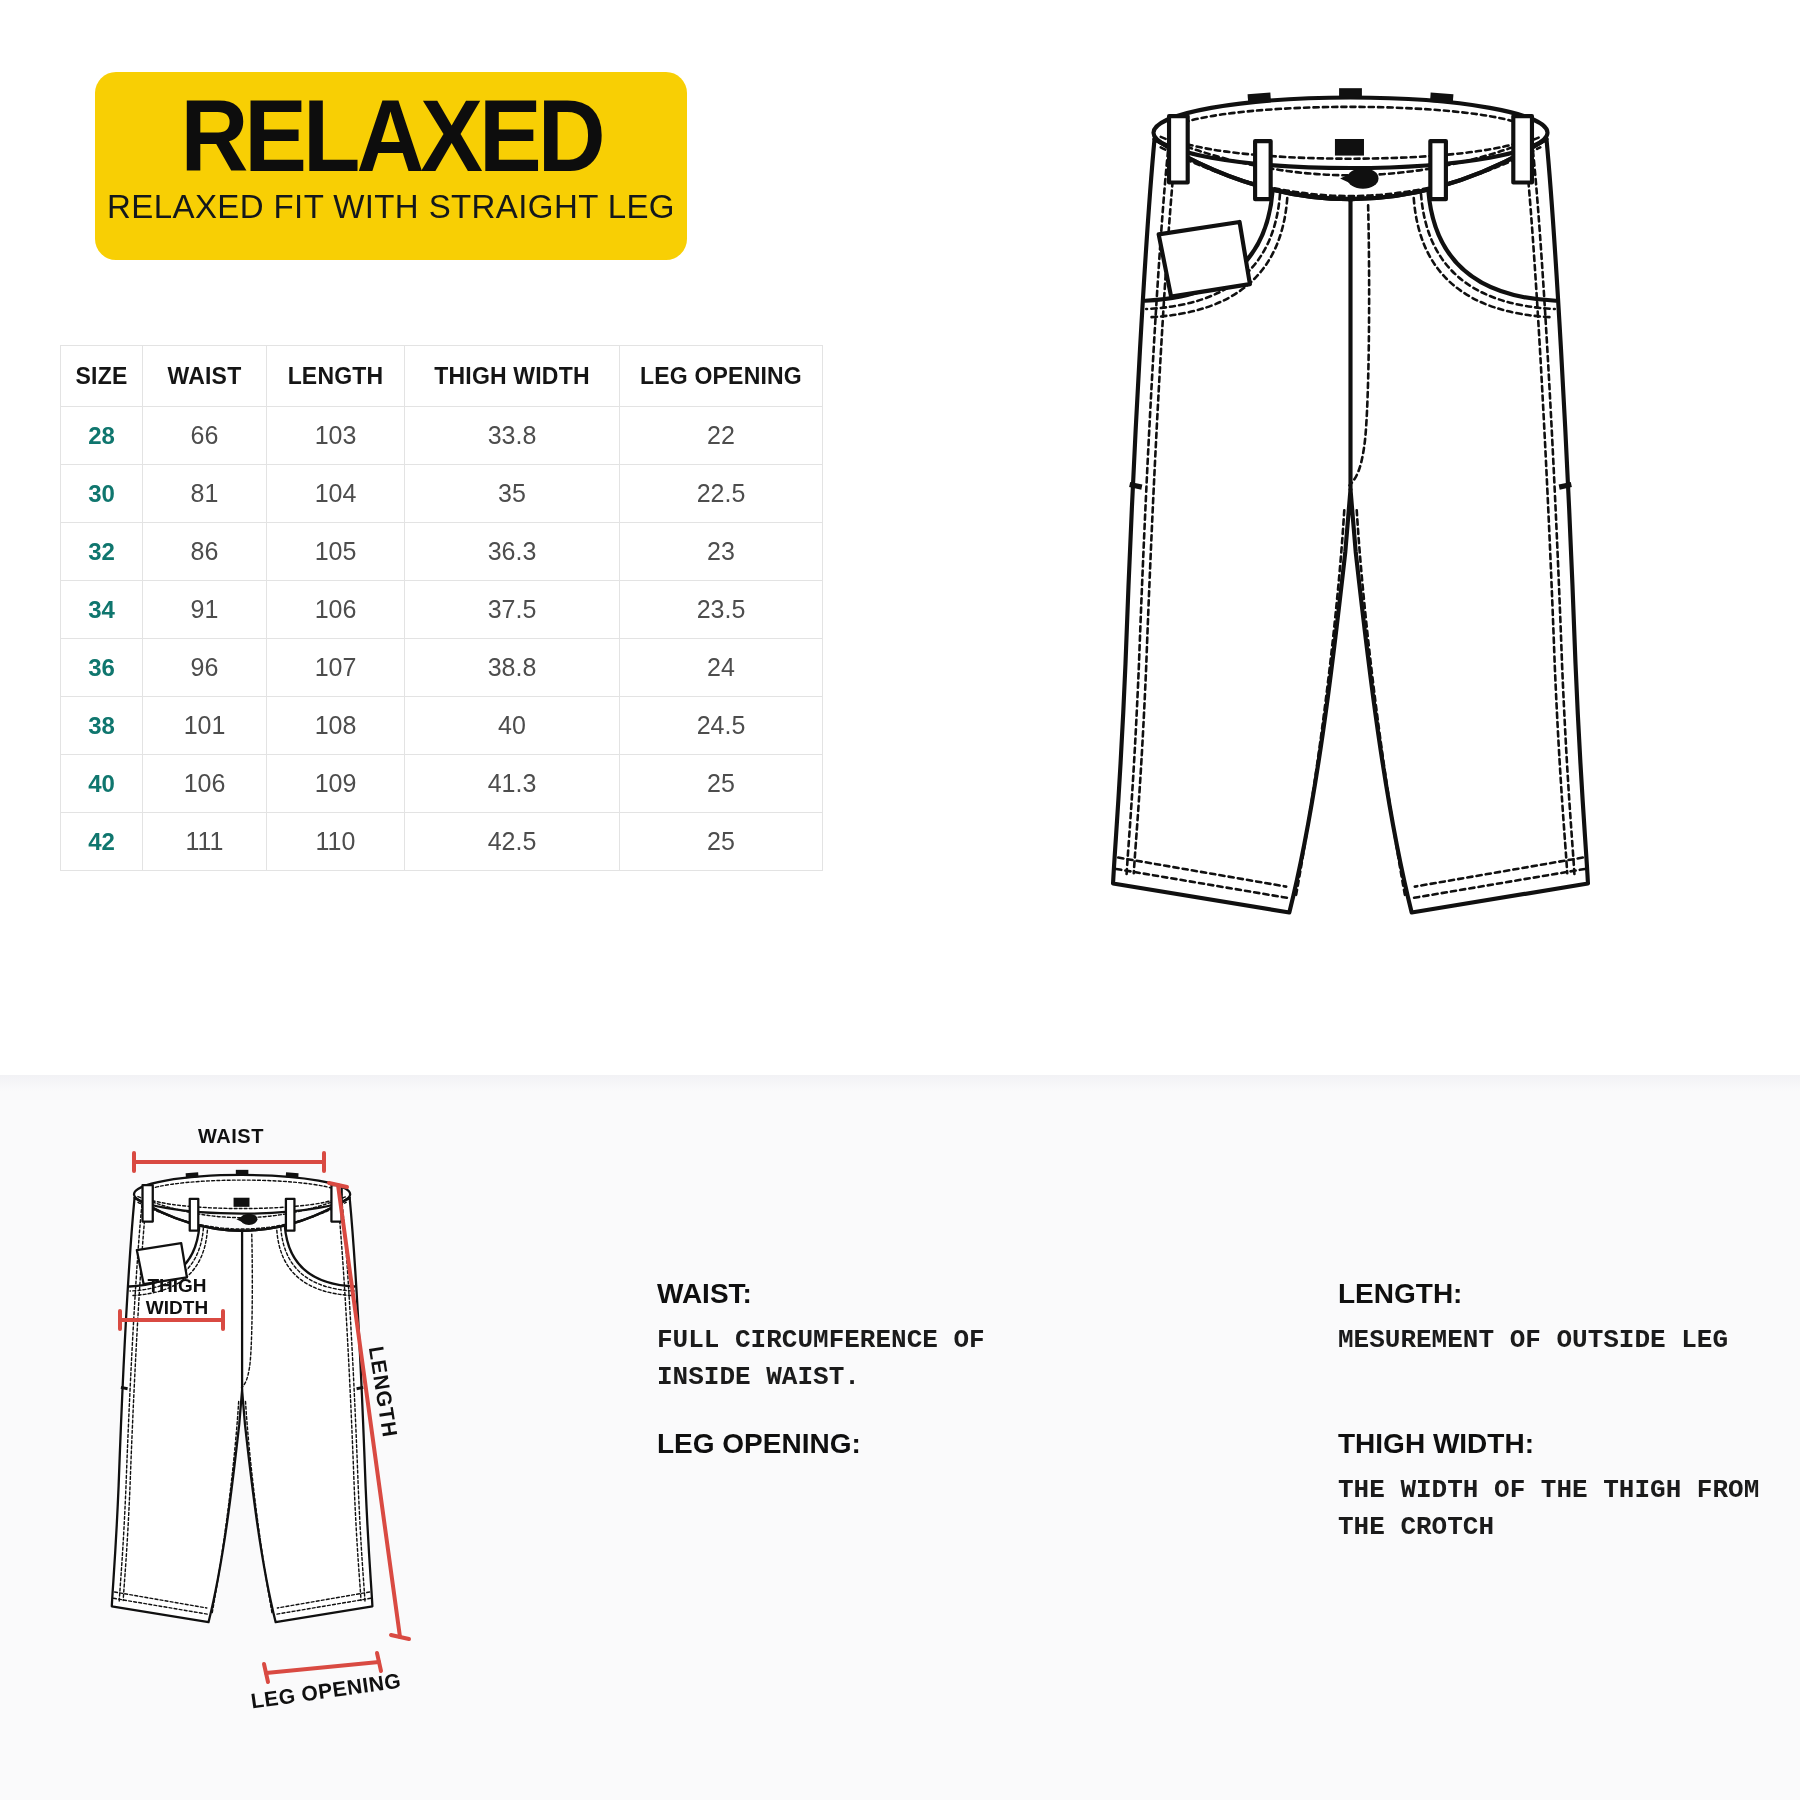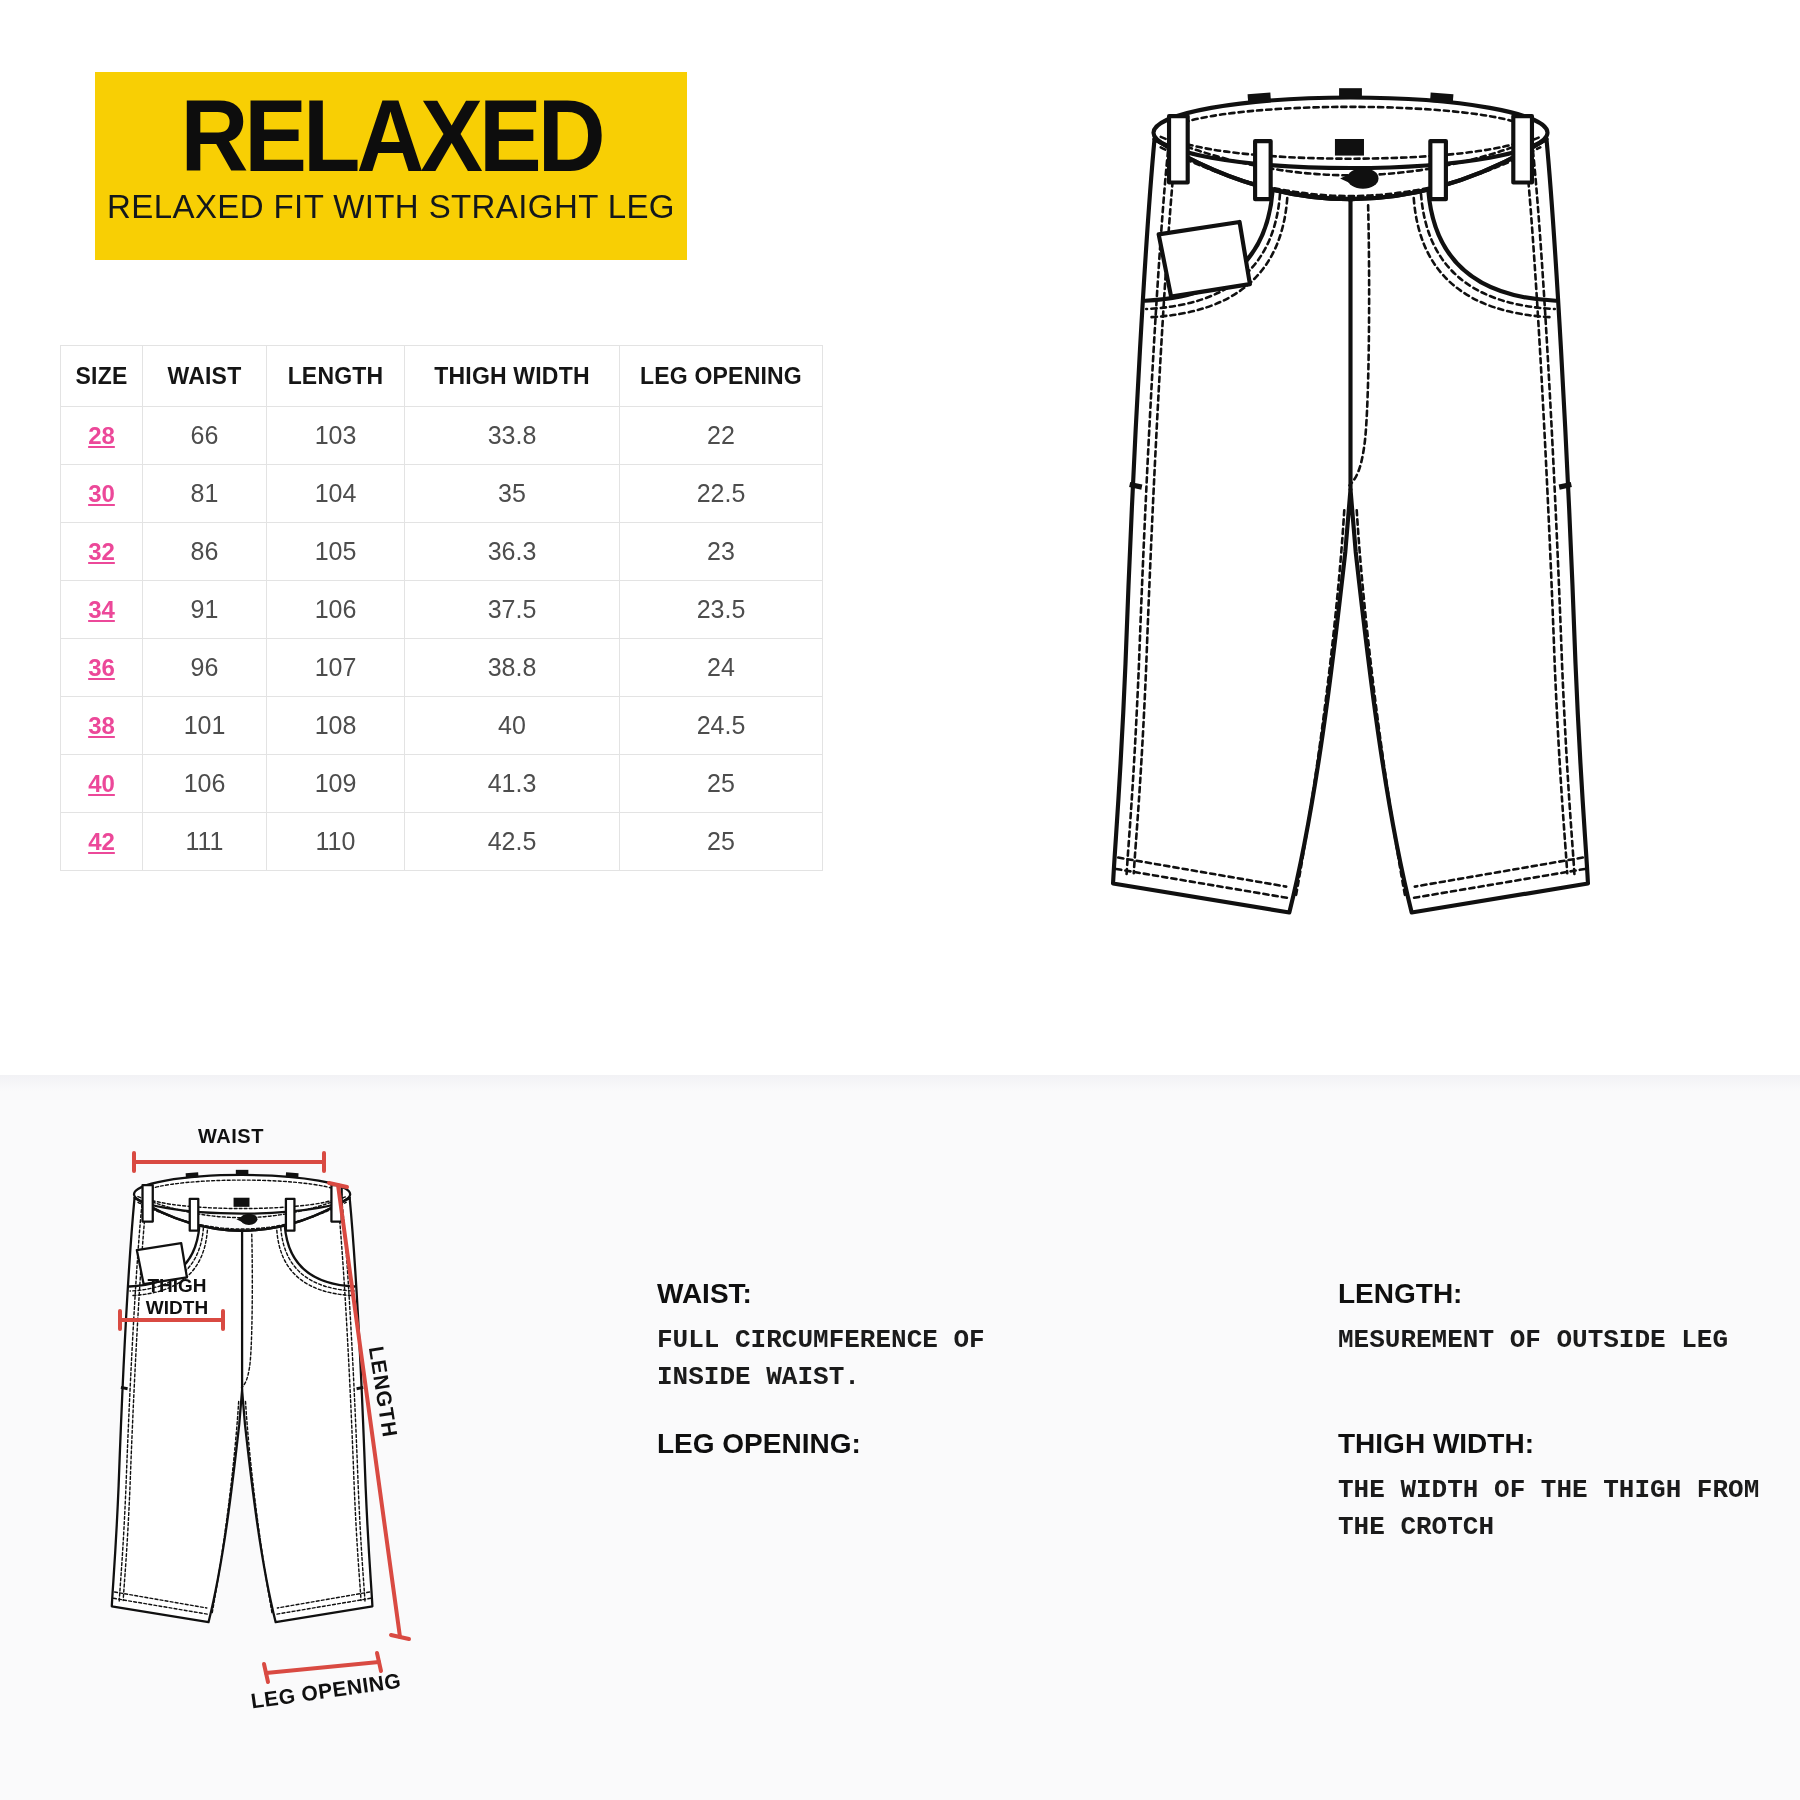--- a/index.html
+++ b/index.html
@@ -26,21 +26,21 @@
   }
 
   
   .size-table-wrap { left:60px; top:345px; width:762px; }
   table.size-table { border-collapse:collapse; width:762px; table-layout:fixed; background:#fff;padding-left:40px; }
   table.size-table th, table.size-table td {
     border:1px solid #e3e3e3; text-align:center; vertical-align:middle; padding:0;
   }
   table.size-table th { height:60px; font-size:23px; font-weight:700; color:#151515; letter-spacing:.2px; }
   table.size-table td { height:57px; font-size:25px; font-weight:400; color:#4d4d4d; }
-  table.size-table td.size-col { font-weight:700; color:#ec4899; font-size:24px;text-decoration:underline; }
+  table.size-table td.size-col { font-weight:700; color:#0f766e; font-size:24px; }
   col.c1{width:82px} col.c2{width:124px} col.c3{width:138px} col.c4{width:215px} col.c5{width:203px}
 
   
   .bottom-section {
     left:0; top:1075px; width:1800px; height:725px;
     background:linear-gradient(180deg,#f2f2f5 0px,#fafafb 16px,#fafafb 100%);
   }
 
   
   .def-block h3 {
@@ -120,21 +120,21 @@
       <path stroke-width="2.5" stroke-dasharray="5 4" d="M 316 111 Q 324 220 450 226"></path>
 
       <g fill="#101010" stroke="none">
         <rect x="42" y="386" width="12" height="5" transform="rotate(12 48 388)"></rect>
         <rect x="456" y="386" width="12" height="5" transform="rotate(-12 462 388)"></rect>
       </g>
     </g>
   </defs>
 </svg>
 
-<div class="abs banner" style="background: rgb(248, 207, 4);">
+<div class="abs banner" style="background: rgb(248, 207, 4); border-radius: 21px;">
   <div class="banner-title">RELAXED</div>
   <div class="banner-subtitle">RELAXED FIT WITH STRAIGHT LEG</div>
 </div>
 
 <div class="abs size-table-wrap">
   <table class="size-table">
     <colgroup>
         <col class="c1">
         <col class="c2">
         <col class="c3">

